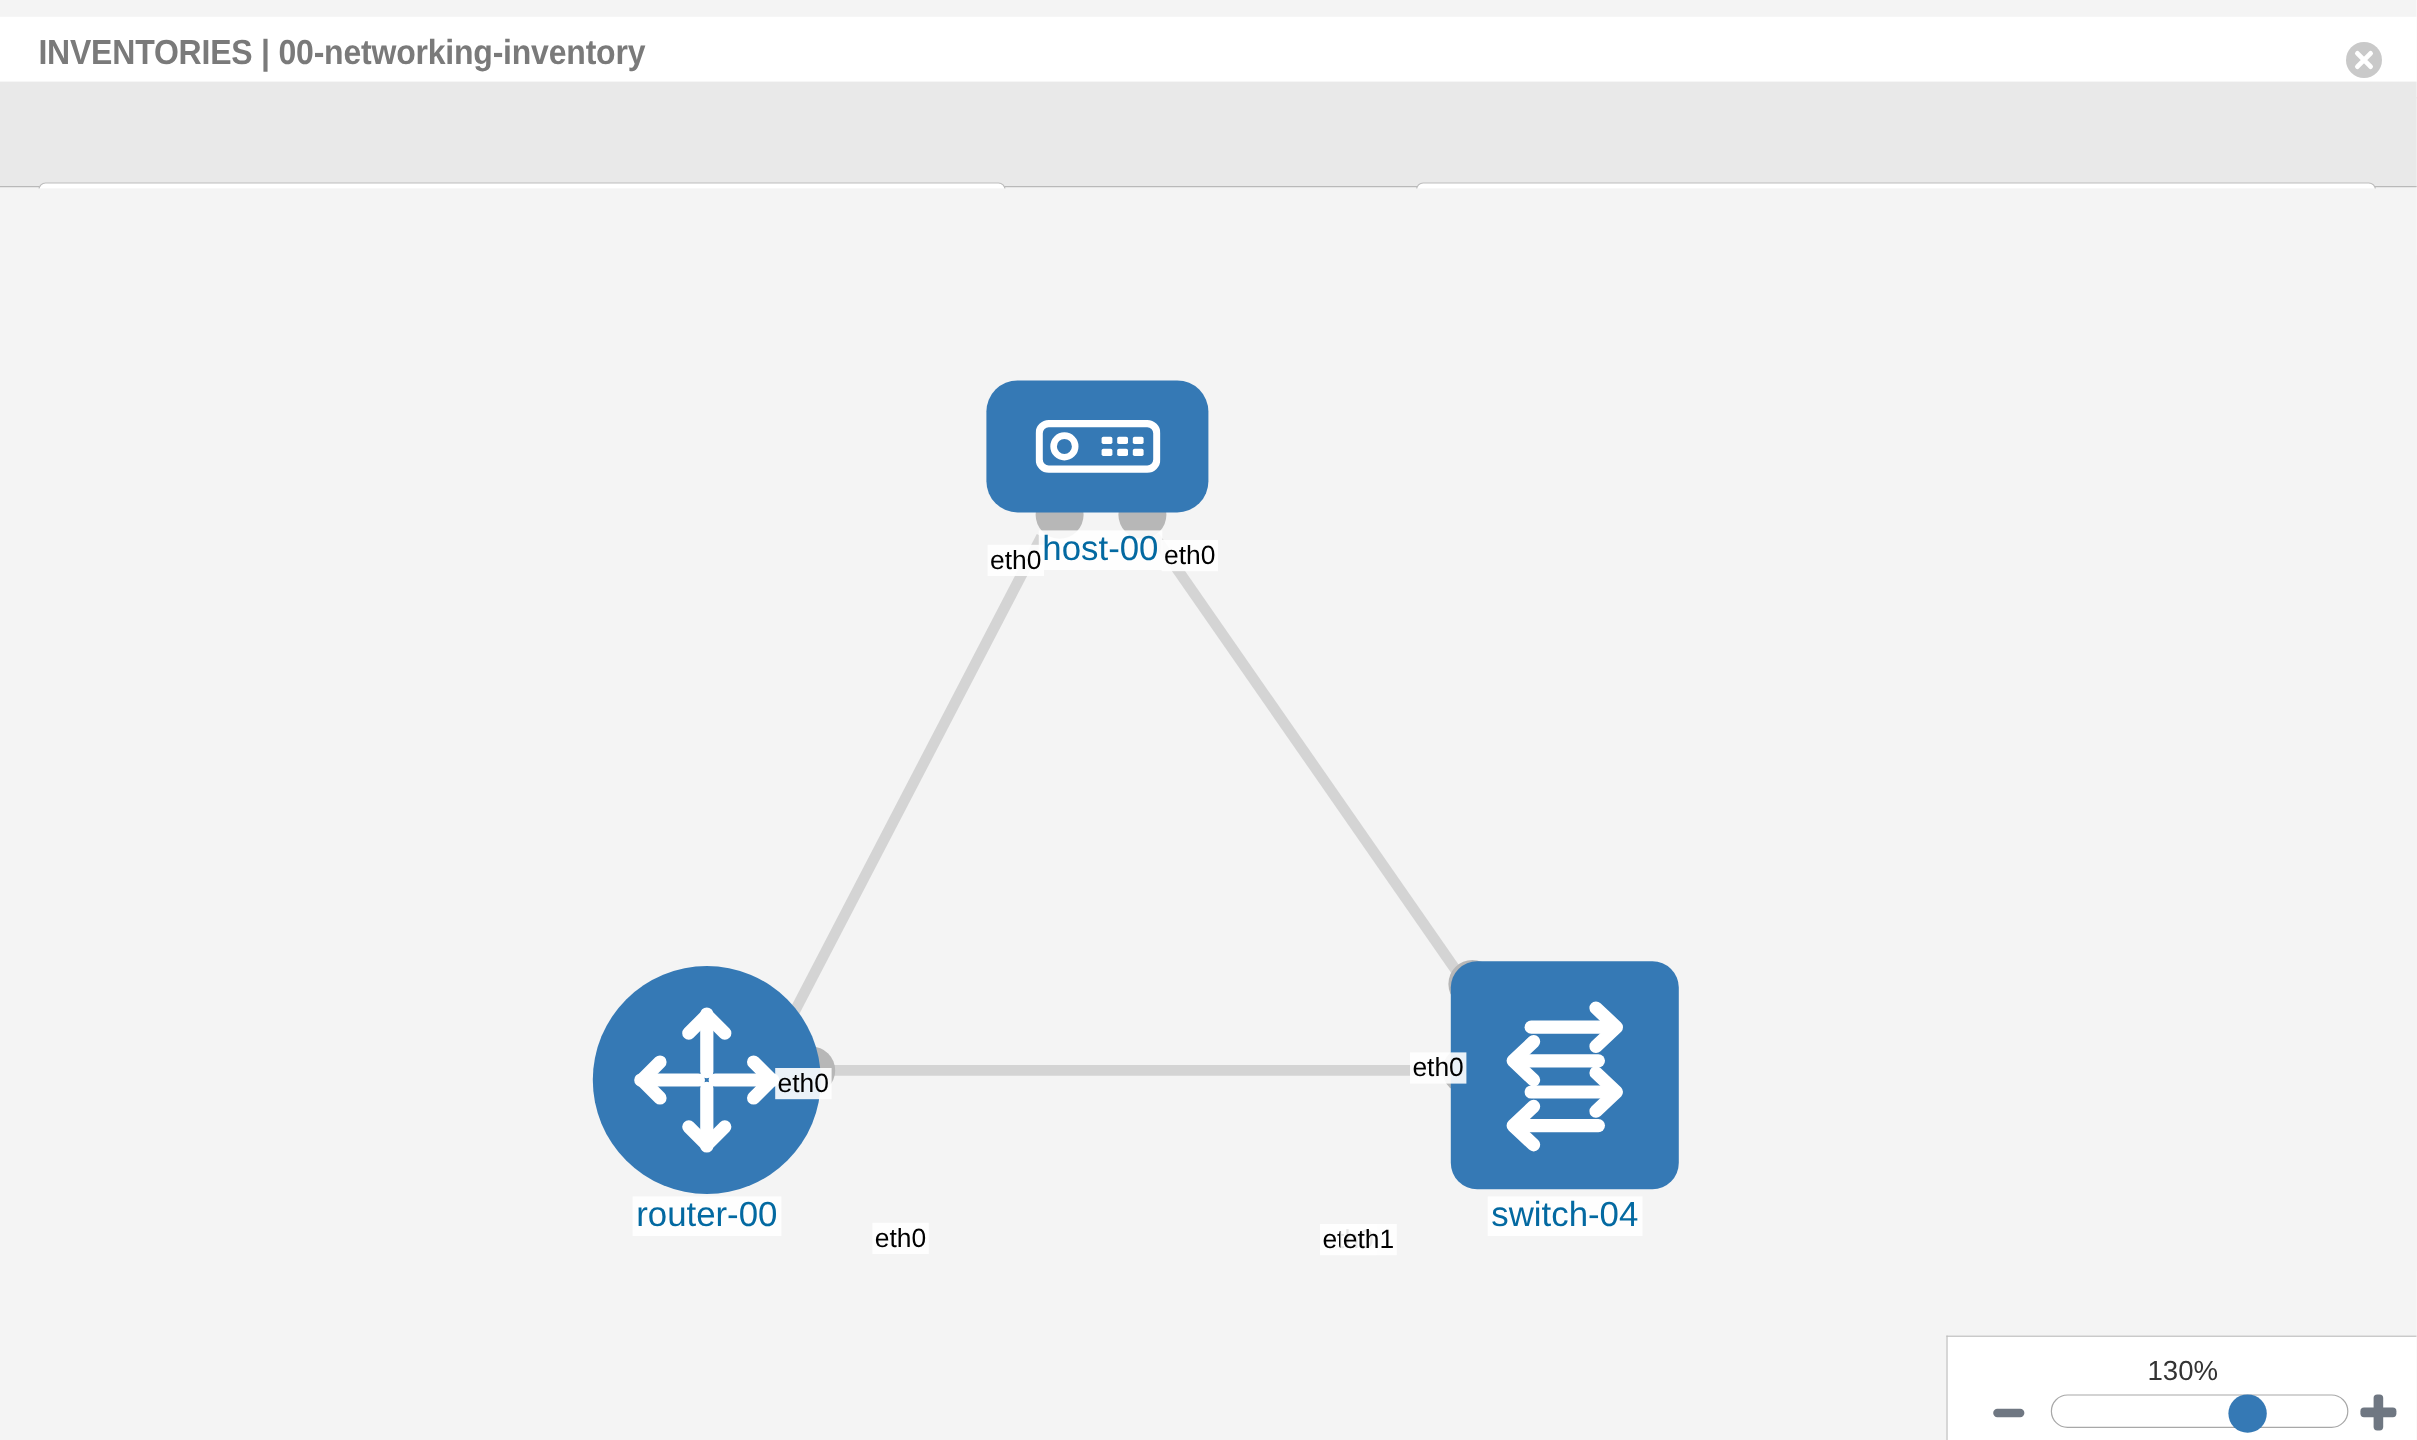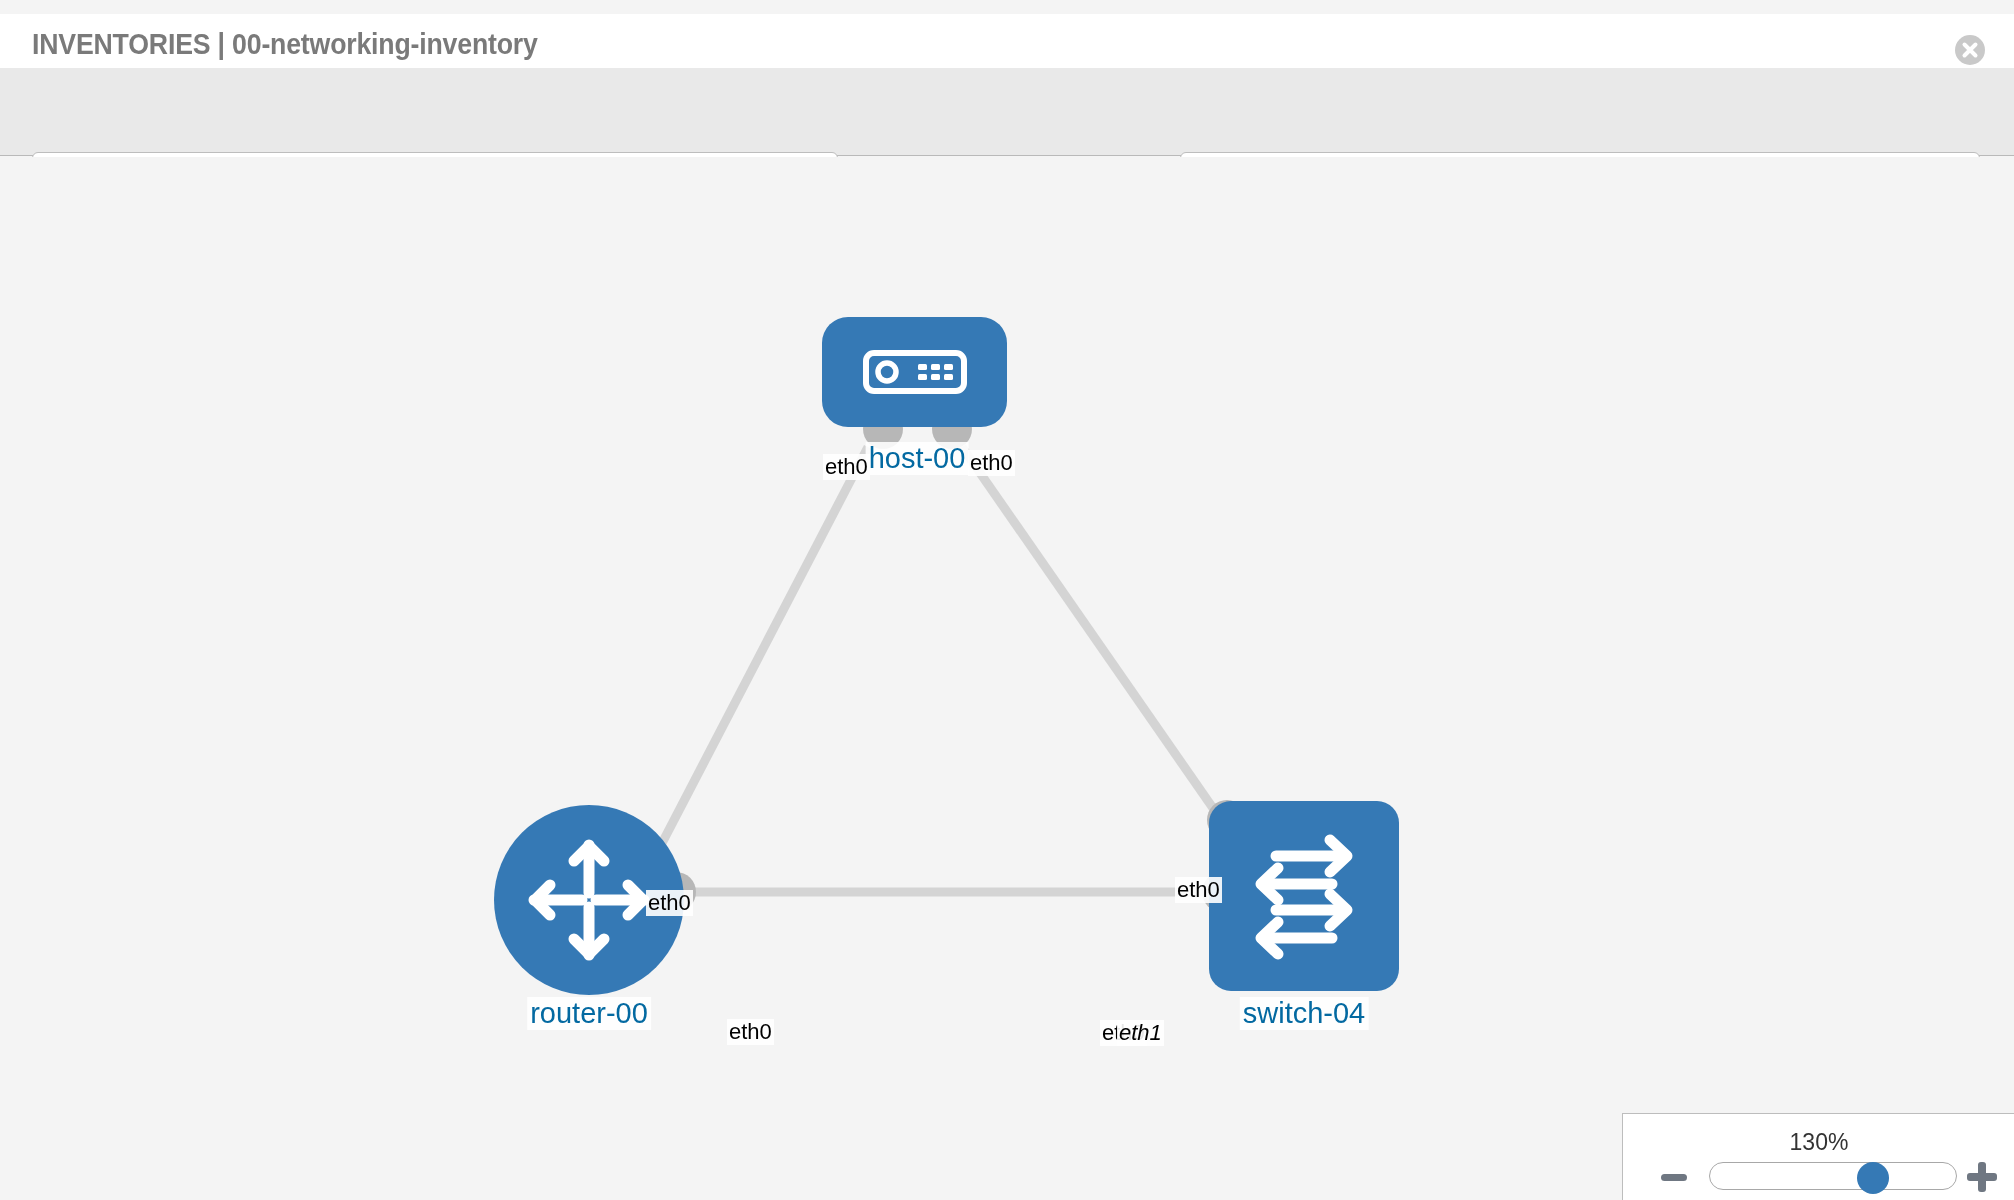--- a/index.html
+++ b/index.html
@@ -156,21 +156,21 @@
     padding: 0 2px;
     white-space: nowrap;
     pointer-events: none;
   }
   #iface-host-left   { left: 823px; top: 297px; }
   #iface-host-right  { left: 968px; top: 293px; }
   #iface-router-up   { left: 646px; top: 733px; }
   #iface-switch-up   { left: 1175px; top: 720px; }
   #iface-router-right{ left: 727px; top: 862px; }
   #iface-switch-l0   { left: 1100px; top: 863px; }
-  #iface-switch-l1   { left: 1117px; top: 863px; font-style: italic; }
+  #iface-switch-l1   { left: 1117px; top: 863px; }
 
   
   .zoom-panel {
     position: absolute;
     left: 1622px;
     top: 1083px;
     width: 392px;
     height: 117px;
     background: #ffffff;
     border-top: 1px solid #bdbdbd;

